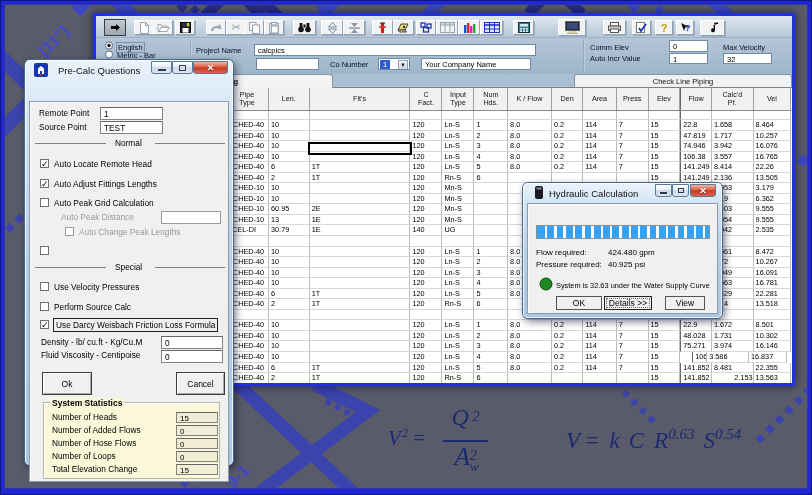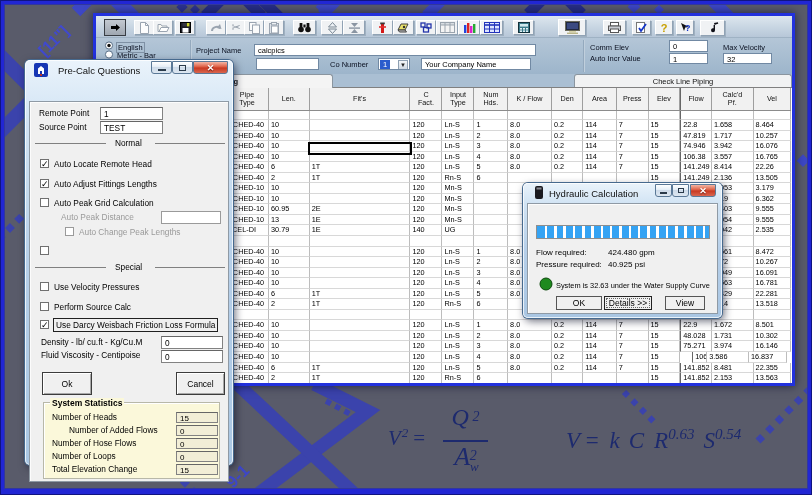--- a/index.html
+++ b/index.html
@@ -703,21 +703,21 @@
             <div class="dc" style="width:100.8px;">1T</div>
             <div class="dc" style="width:32px;">120</div>
             <div class="dc" style="width:32px;">Rn-S</div>
             <div class="dc" style="width:33.6px;">6</div>
             <div class="dc" style="width:43.9px;"></div>
             <div class="dc" style="width:31.2px;"></div>
             <div class="dc" style="width:33.7px;"></div>
             <div class="dc" style="width:31.7px;"></div>
             <div class="dc" style="width:31.7px;">15</div>
             <div class="dc" style="width:31.7px;border-left:1.5px solid #666;">141.852</div>
-            <div class="dc" style="width:41.7px;">2.153</div>
+            <div class="dc" style="width:41.7px;text-align:right;">2.153</div>
             <div class="dc" style="width:37.7px;">13.563</div>
           </div>
 <div style="position:absolute;left:82.2px;top:54.1px;width:103.8px;height:13px;border:2px solid #000;"></div>
         </div>
       </div>
   </div>
   <div id="formulas">
     <div class="formula" style="left:388px;top:425px;font-size:21px;letter-spacing:1px;">V<sup style="font-size:13px;">2</sup><span style="font-style:normal;margin-left:4px;">=</span></div>
     <div class="formula" style="left:443px;top:404px;width:45px;text-align:center;">
       <div style="font-size:24px;line-height:26px;padding-bottom:10px;">Q<sup style="font-size:14px;vertical-align:4px;">&nbsp;2</sup></div>
@@ -769,21 +769,21 @@
         <div class="clabel" style="left:23px;top:215.5px;border:1px solid #202020;padding:1px 2px;">Use Darcy Weisbach Friction Loss Formula</div>
       <div class="clabel" style="left:11px;top:235px;">Density - lb/ cu.ft - Kg/Cu.M</div>
       <div class="win95field" style="left:131px;top:233.5px;width:62px;height:13px;">0</div>
       <div class="clabel" style="left:11px;top:247.5px;">Fluid Viscosity - Centipoise</div>
       <div class="win95field" style="left:131px;top:247.5px;width:62px;height:13px;">0</div>
       <div class="btn95" style="left:12px;top:270px;width:50px;height:23px;">Ok</div>
       <div class="btn95" style="left:146px;top:270px;width:49px;height:23px;">Cancel</div>
       <div class="abs" style="left:13px;top:300px;width:177px;height:77px;background:#fbf8da;border:1px solid #b8b8a8;box-shadow:inset 1px 1px 0 #fff;">
         <div style="position:absolute;left:6px;top:-5px;background:#fbf8da;padding:0 2px;font-size:8.5px;font-weight:bold;">System Statistics</div>
         <div class="clabel" style="left:8px;top:9px;">Number of Heads</div>
-        <div class="clabel" style="left:25px;top:22px;">Number of Added Flows</div>
+        <div class="clabel" style="left:8px;top:22px;">Number of Added Flows</div>
         <div class="clabel" style="left:8px;top:35px;">Number of Hose Flows</div>
         <div class="clabel" style="left:8px;top:48px;">Number of Loops</div>
         <div class="clabel" style="left:8px;top:61px;">Total Elevation Change</div>
         <div class="win95field" style="left:132px;top:8.5px;width:42px;height:11px;background:#f2eed6;font-size:8px;">15</div>
         <div class="win95field" style="left:132px;top:21.5px;width:42px;height:11px;background:#f2eed6;font-size:8px;">0</div>
         <div class="win95field" style="left:132px;top:34.5px;width:42px;height:11px;background:#f2eed6;font-size:8px;">0</div>
         <div class="win95field" style="left:132px;top:47.5px;width:42px;height:11px;background:#f2eed6;font-size:8px;">0</div>
         <div class="win95field" style="left:132px;top:60.5px;width:42px;height:11px;background:#f2eed6;font-size:8px;">15</div>
       </div>
     </div>

